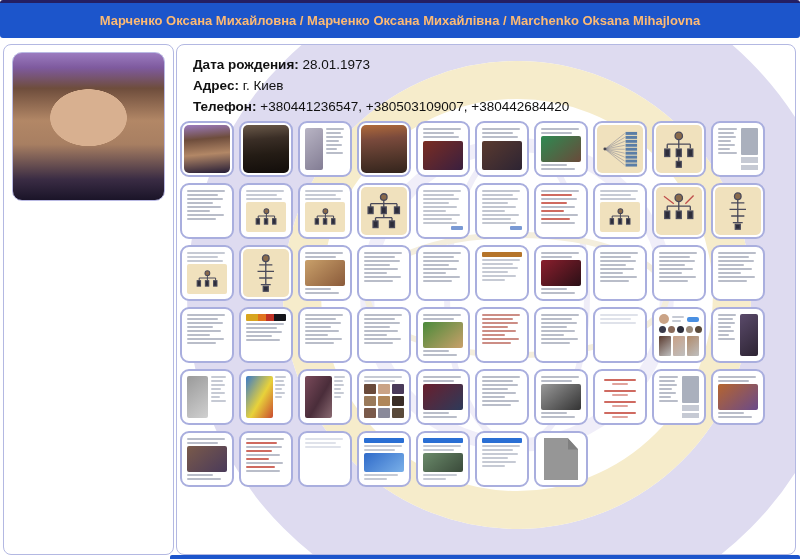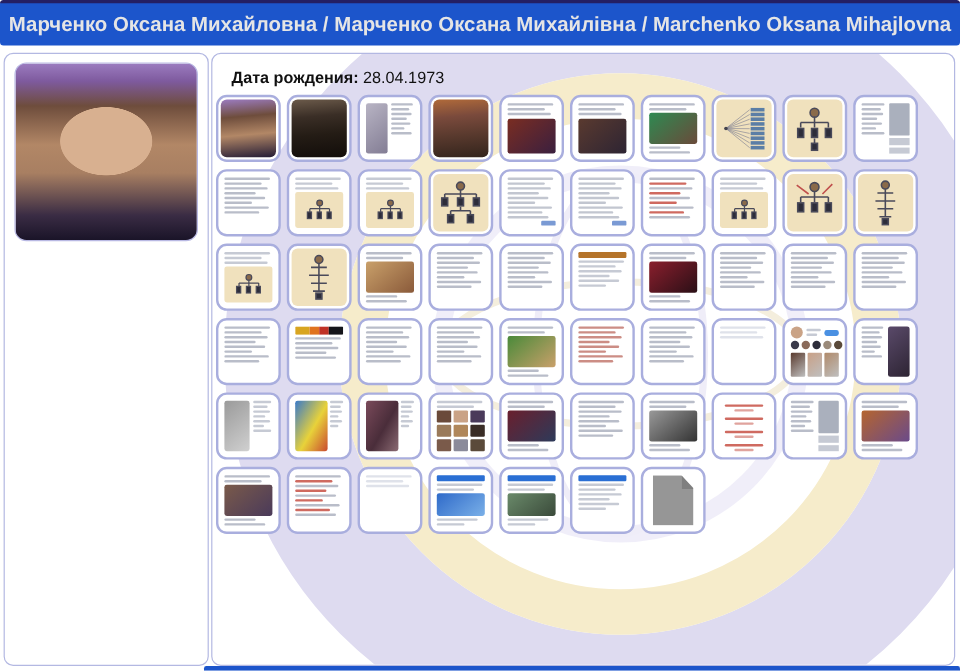--- a/index.html
+++ b/index.html
@@ -2,21 +2,21 @@
 <html><head>
 <meta charset="utf-8">
 <style>
   html,body{margin:0;padding:0;background:#fff;}
   body{width:800px;height:559px;overflow:hidden;position:relative;
        font-family:"Liberation Sans", sans-serif;-webkit-font-smoothing:antialiased;}
   i,span{display:block;}
   
   .titlebar{position:absolute;left:0;top:0;width:800px;height:35px;background:#1c55cb;
             border-top:3px solid #241f63;border-radius:3px;display:flex;align-items:center;justify-content:center;}
-  .titlebar .t{color:#e5e5e5;font-weight:700;font-size:17px;white-space:nowrap;}
+  .titlebar .t{color:#fdba74;font-weight:700;font-size:13px;white-space:nowrap;}
   .footerbar{position:absolute;left:170px;top:555px;width:630px;height:4px;background:#1c55cb;border-radius:2px 2px 0 0;}
   
   .leftcard{position:absolute;left:3px;top:44px;width:169px;height:509px;background:#fff;
             border:1px solid #b3b8e2;border-radius:8px;}
   .photo{margin:7px auto 0;width:151px;height:147px;border:1px solid #b9b9e3;border-radius:10px;
          background:
            radial-gradient(ellipse 42% 32% at 50% 44%, #d8b090 0 60%, rgba(0,0,0,0) 61%),
            linear-gradient(180deg,#9b7bbf 0%,#7e5a9e 10%,#6e4d3c 24%,#b28766 46%,#a87f62 62%,#3a2c44 86%,#1a1428 100%);}
   .rightcard{position:absolute;left:176px;top:44px;width:618px;height:509px;background:#fff;
              border:1px solid #b3b8e2;border-radius:8px;overflow:hidden;}
@@ -55,21 +55,23 @@
 <div class="rightcard">
   <svg class="wm" viewBox="0 0 618 509" aria-hidden="true">
     <circle cx="340" cy="250" r="282" fill="none" stroke="#dedbf0" stroke-width="96"></circle>
     <circle cx="340" cy="250" r="215" fill="none" stroke="#f6eccb" stroke-width="38"></circle>
     <circle cx="340" cy="250" r="150" fill="none" stroke="#eae7f6" stroke-width="14" opacity="0.7"></circle>
     <ellipse cx="340" cy="250" rx="70" ry="150" fill="none" stroke="#efedf8" stroke-width="6"></ellipse>
     <ellipse cx="340" cy="250" rx="150" ry="60" fill="none" stroke="#f4eedd" stroke-width="6"></ellipse>
   </svg>
 
   <div class="details">
-    <div><b>Дата рождения:</b> <span style="display:inline">28.04.1973</span></div>
+    <div><b>Дата рождения:</b> <span style="display:inline">28.01.1973</span></div>
+    <div><b>Адрес:</b> <span style="display:inline">г. Киев</span></div>
+    <div><b>Телефон:</b> <span style="display:inline">+380441236547, +380503109007, +380442684420</span></div>
   </div>
 
   <div class="grid" id="grid">
       <div class="thumb">
         <span class="fill" style="background:linear-gradient(175deg,#9b7bbf 0%,#6e4d3c 30%,#b28766 60%,#241c36 100%)"></span>
       </div>
       <div class="thumb">
         <span class="fill" style="background:linear-gradient(175deg,#6b5a4a 0%,#3a2e26 30%,#241c15 60%,#120d0a 100%)"></span>
       </div>
       <div class="thumb">

